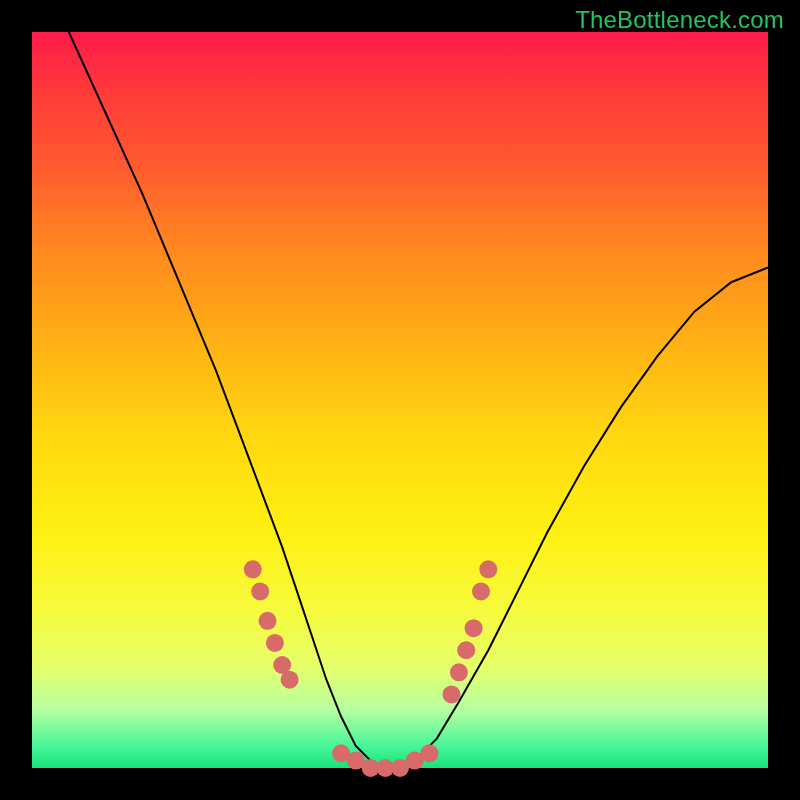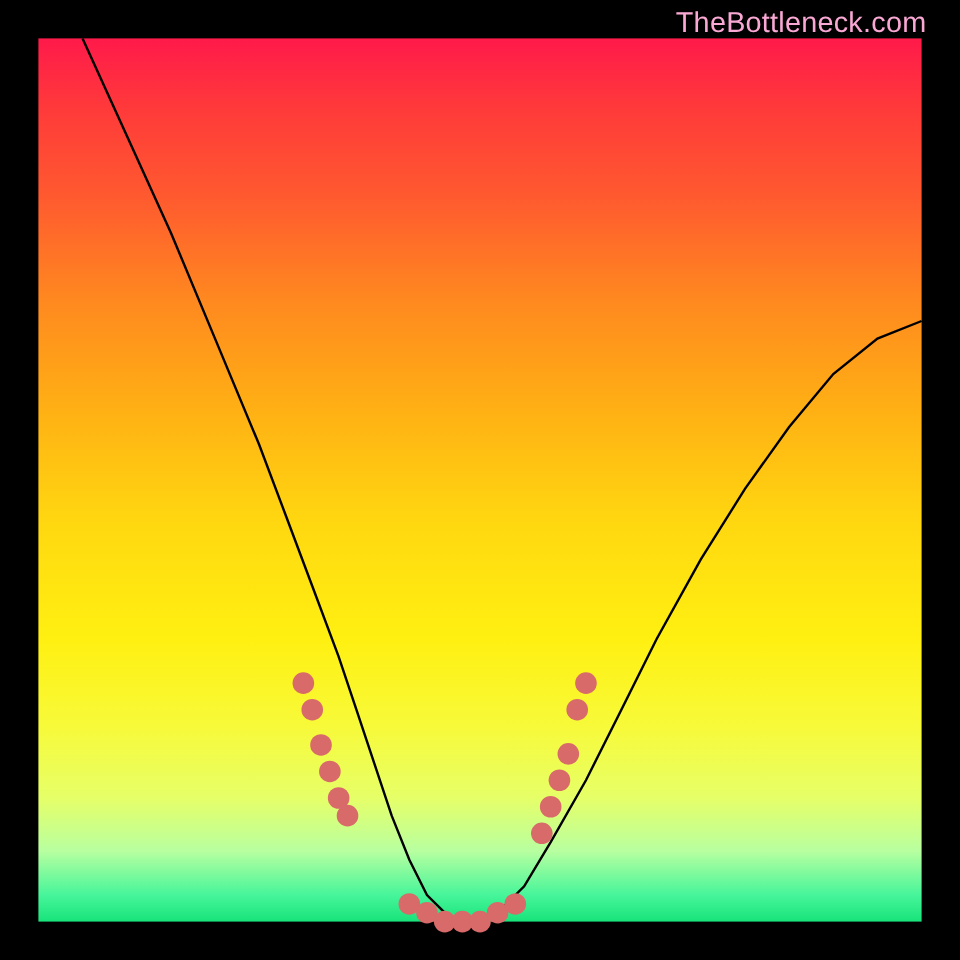--- a/index.html
+++ b/index.html
@@ -36,22 +36,22 @@
       #f7fa3a 78%,
       #e6ff68 86%,
       #b8ffa0 92%,
       #47f59a 97%,
       #18e37a 100%
     );
   }
   .watermark {
     position: absolute;
     top: 6px;
-    right: 28px;
-    color: #f9a8d4;
+    right: 16px;
+    color: #22c55e;
     font-size: 24px;
     font-weight: 500;
     letter-spacing: 0.2px;
     z-index: 5;
     user-select: none;
   }
   svg.curve {
     position: absolute;
     left: 0; top: 0;
     width: 736px; height: 736px;

